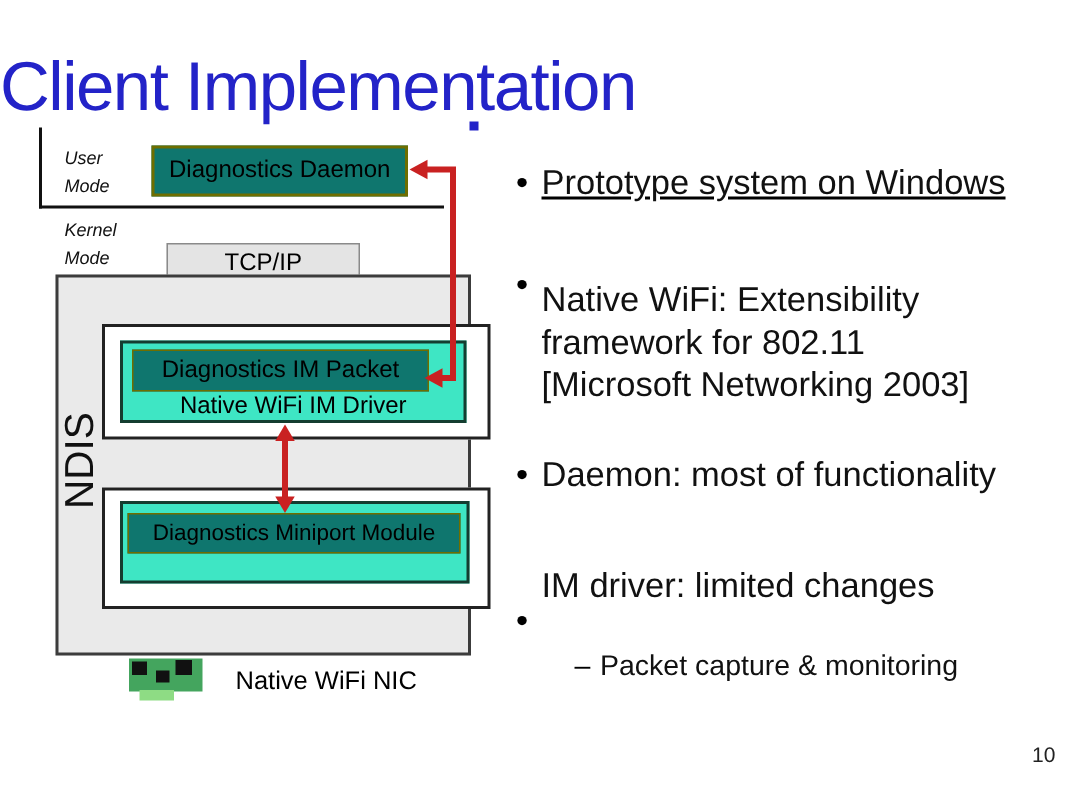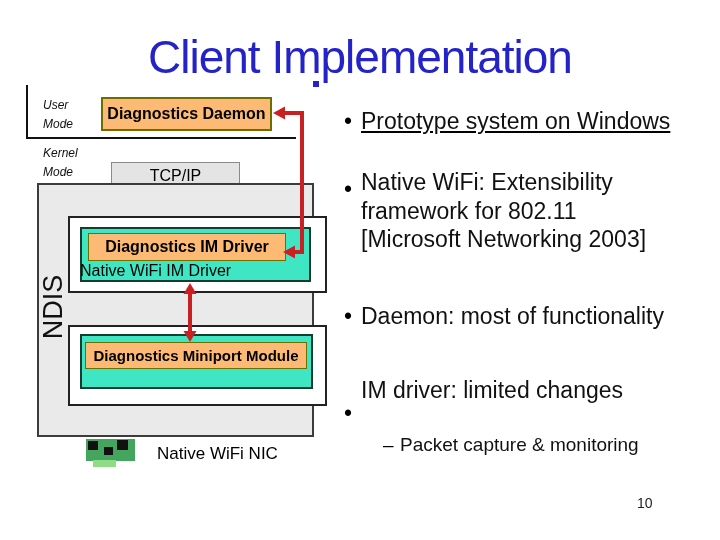--- a/index.html
+++ b/index.html
@@ -4,64 +4,64 @@
 <style>
   html,body{margin:0;padding:0;background:#ffffff;}
   .slide{
     position:relative;width:720px;height:540px;background:#ffffff;
     font-family:"Liberation Sans",sans-serif;color:#000;overflow:hidden;
   }
   .abs{position:absolute;}
 
   
   .title{
-    left:0;right:0;top:30px;text-align:center;
+    left:0;right:0;top:30px;text-align:left;
     font-size:46px;letter-spacing:-1px;color:#2323C8;white-space:nowrap;
   }
 
   
   .mode-label{font-style:italic;font-size:12px;line-height:19px;white-space:pre-line;color:#111;}
   .vline{left:26px;top:85px;width:2px;height:54px;background:#111;}
   .hline{left:26px;top:137px;width:270px;height:2px;background:#111;}
 
   
   .yellow-box{
-    background:#fdba74;border:2px solid #6E6E00;box-sizing:border-box;
+    background:#0f766e;border:2px solid #6E6E00;box-sizing:border-box;
     display:flex;align-items:center;justify-content:center;
-    font-size:16px;white-space:nowrap;font-weight:bold;
+    font-size:16px;white-space:nowrap;
   }
   .gray-box{
     background:#E4E4E4;border:1px solid #8a8a8a;box-sizing:border-box;
     display:flex;align-items:center;justify-content:center;font-size:16px;
   }
   .ndis-box{left:37px;top:183px;width:277px;height:254px;background:#EAEAEA;border:2px solid #3c3c3c;box-sizing:border-box;}
   .white-row{background:#ffffff;border:2px solid #222;box-sizing:border-box;}
   .cyan-box{background:#3EE6C4;border:2px solid #143D30;box-sizing:border-box;}
-  .drv-label{font-size:16px;white-space:nowrap;}
+  .drv-label{font-size:16px;text-align:center;white-space:nowrap;}
   .ndis-label{
     left:18px;top:293px;width:70px;height:28px;
     transform:rotate(-90deg);transform-origin:center;
     font-size:27px;text-align:center;line-height:28px;color:#111;
   }
 
   
   .nic{left:86px;top:439px;width:49px;height:22px;background:#44A55E;overflow:visible;}
   .nic .sq{position:absolute;background:#111;}
   .nic .tab{position:absolute;left:7px;top:21px;width:23px;height:7px;background:#8EDC84;}
   .nic-label{left:157px;top:444px;font-size:17px;white-space:nowrap;}
 
   .blue-dot{left:313px;top:81px;width:6px;height:6px;background:#2323C8;}
 
   
   .bullet-marker{font-size:23px;line-height:28.5px;}
   .bullet-text{font-size:23px;line-height:28.5px;white-space:nowrap;color:#111;}
   .sub-marker{font-size:19px;line-height:23px;}
   .sub-text{font-size:19px;line-height:23px;white-space:nowrap;color:#111;}
 
-  .page-number{left:637px;top:495px;font-size:14px;color:#222;}
+  .page-number{left:688px;top:495px;font-size:14px;color:#222;}
 
   svg.arrows{left:0;top:0;width:720px;height:540px;pointer-events:none;z-index:30;}
 </style>
 </head>
 <body>
 
 <div class="slide">
 
   <div class="abs title">Client Implementation</div>
 
@@ -80,21 +80,21 @@
   <div class="abs gray-box" style="left:111px;top:150px;width:129px;height:27px;margin-top:12px;">
     <span>TCP/IP</span>
   </div>
 
   <div class="abs ndis-box"></div>
   <div class="abs ndis-label">NDIS</div>
 
   <div class="abs white-row" style="left:68px;top:216px;width:259px;height:77px;"></div>
   <div class="abs cyan-box" style="left:80px;top:227px;width:231px;height:55px;"></div>
   <div class="abs yellow-box" style="left:88px;top:233px;width:198px;height:28px;border-width:1.5px;">
-    <span>Diagnostics IM Driver</span>
+    <span>Diagnostics IM Packet</span>
   </div>
   <div class="abs drv-label" style="left:80px;top:262px;width:231px;">Native WiFi IM Driver</div>
 
   <div class="abs white-row" style="left:68px;top:325px;width:259px;height:81px;"></div>
   <div class="abs cyan-box" style="left:80px;top:334px;width:233px;height:55px;"></div>
   <div class="abs yellow-box" style="left:85px;top:342px;width:222px;height:27px;border-width:1.5px;font-size:15px;">
     <span>Diagnostics Miniport Module</span>
   </div>
 
   <div class="abs nic">
@@ -117,21 +117,21 @@
     <polygon points="190,283 183.5,294 196.5,294" fill="#C92121"></polygon>
     <polygon points="190,342 183.5,331 196.5,331" fill="#C92121"></polygon>
   </svg>
 
   <div class="abs bullet-marker" style="left:344px;top:107px;">•</div>
   <div class="abs" style="left:361px;top:107px;text-decoration:underline;">
     <div class="bullet-text">Prototype system on Windows</div>
   </div>
 
   <div class="abs bullet-marker" style="left:344px;top:175px;">•</div>
-  <div class="abs" style="left:361px;top:168px;">
+  <div class="abs" style="left:361px;top:185px;">
     <div class="bullet-text">Native WiFi: Extensibility</div>
     <div class="bullet-text">framework for 802.11</div>
     <div class="bullet-text">[Microsoft Networking 2003]</div>
   </div>
 
   <div class="abs bullet-marker" style="left:344px;top:302px;">•</div>
   <div class="abs" style="left:361px;top:302px;">
     <div class="bullet-text">Daemon: most of functionality</div>
   </div>
 

